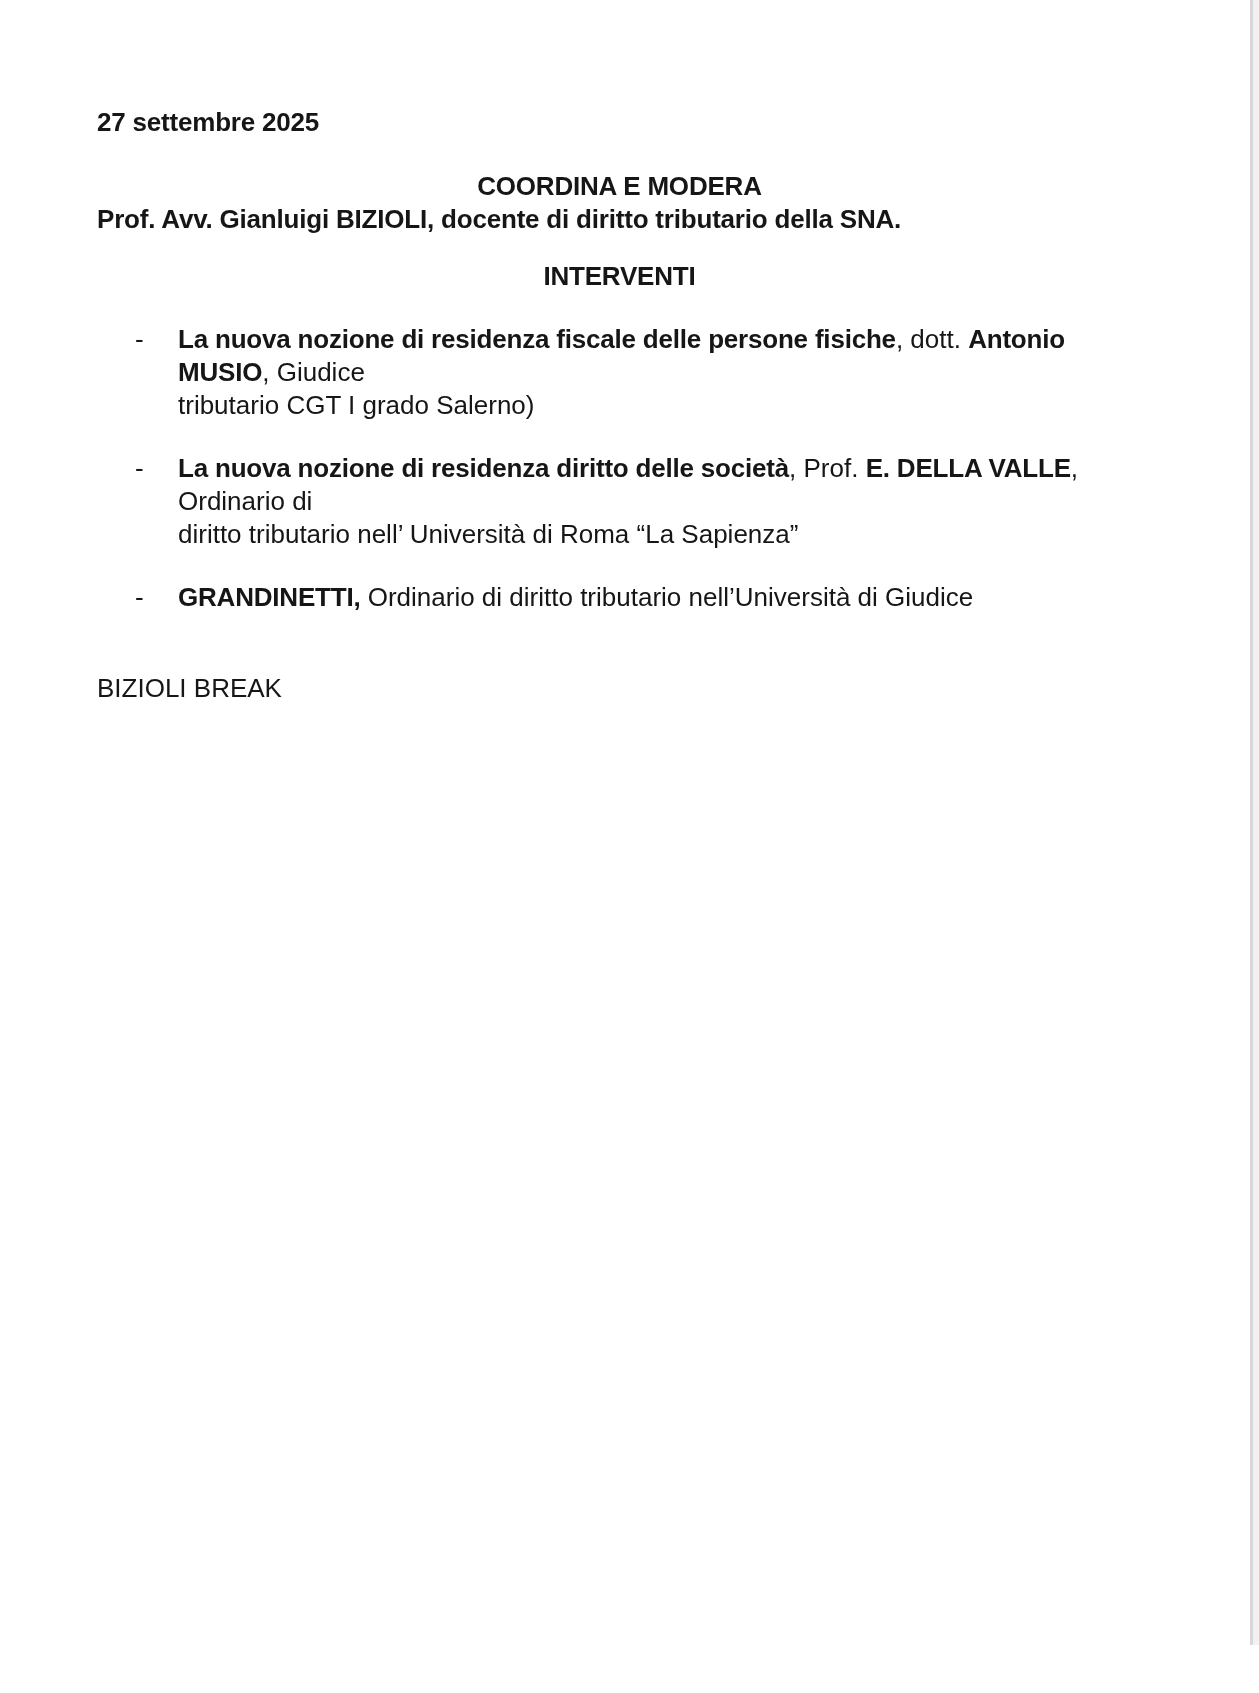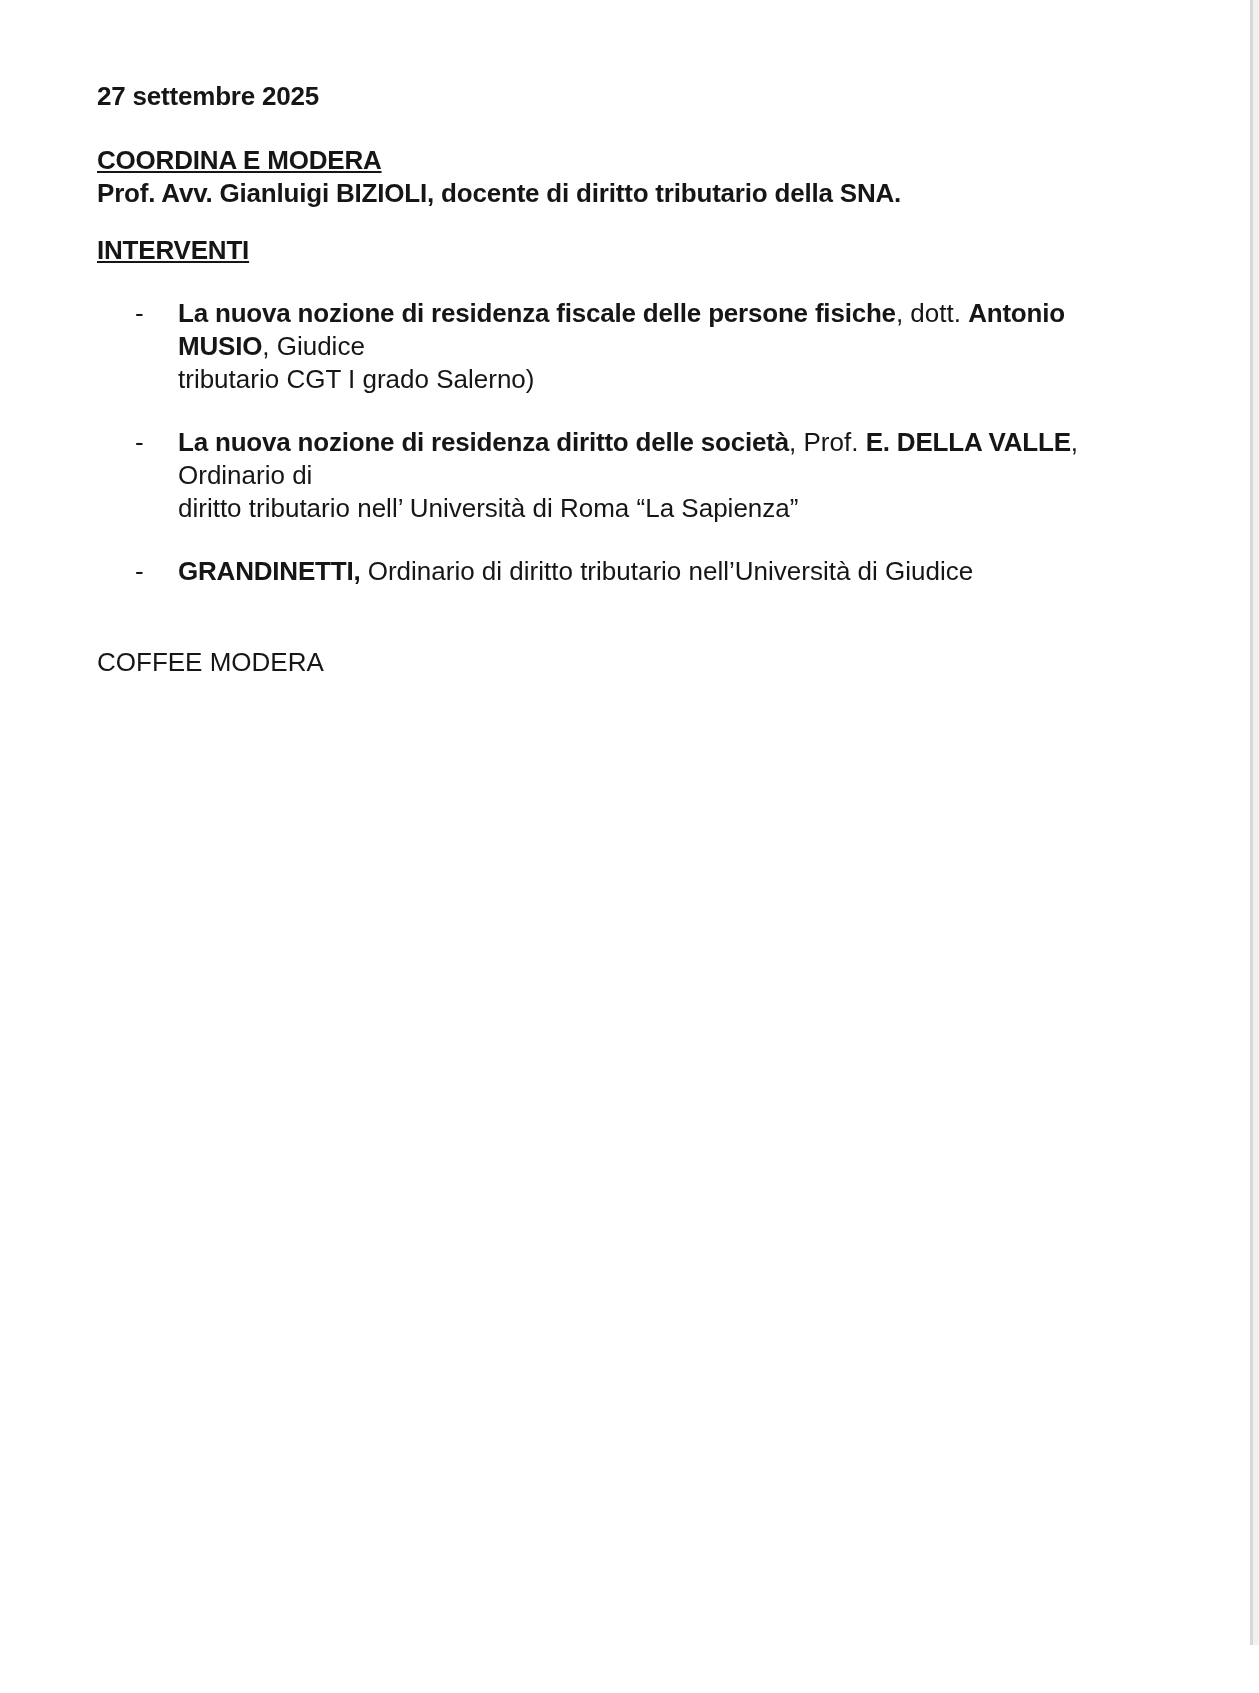--- a/index.html
+++ b/index.html
@@ -35,34 +35,34 @@
   }
 
   .content {
     position: absolute;
     top: 0;
     left: 97px;
     width: 1045px;
   }
 
   .date-block {
-    margin-top: 80px;
+    margin-top: 106px;
     font-size: 26px;
     line-height: 33px;
     font-weight: 700;
     letter-spacing: -0.2px;
   }
 
   .heading-center {
     margin-top: 31px;
+    text-align: center;
     font-size: 26px;
     line-height: 33px;
     font-weight: 700;
     letter-spacing: -0.2px;
-    text-decoration: underline;
   }
 
   .moderator-line {
     font-size: 26px;
     line-height: 33px;
     font-weight: 700;
     letter-spacing: -0.2px;
   }
 
   .heading-center.interventi {
@@ -137,15 +137,15 @@
         </div>
       </div>
       <div class="item">
         <span class="dash">-</span>
         <div class="lines">
           <div class="line"><span class="b">GRANDINETTI,</span><span class="r"> Ordinario di diritto tributario nell’Università di Giudice</span></div>
         </div>
       </div>
     </div>
 
-  <div class="coffee-break">COFFEE MODERA</div>
+  <div class="coffee-break">BIZIOLI BREAK</div>
 
 </div>
 
 </body></html>

